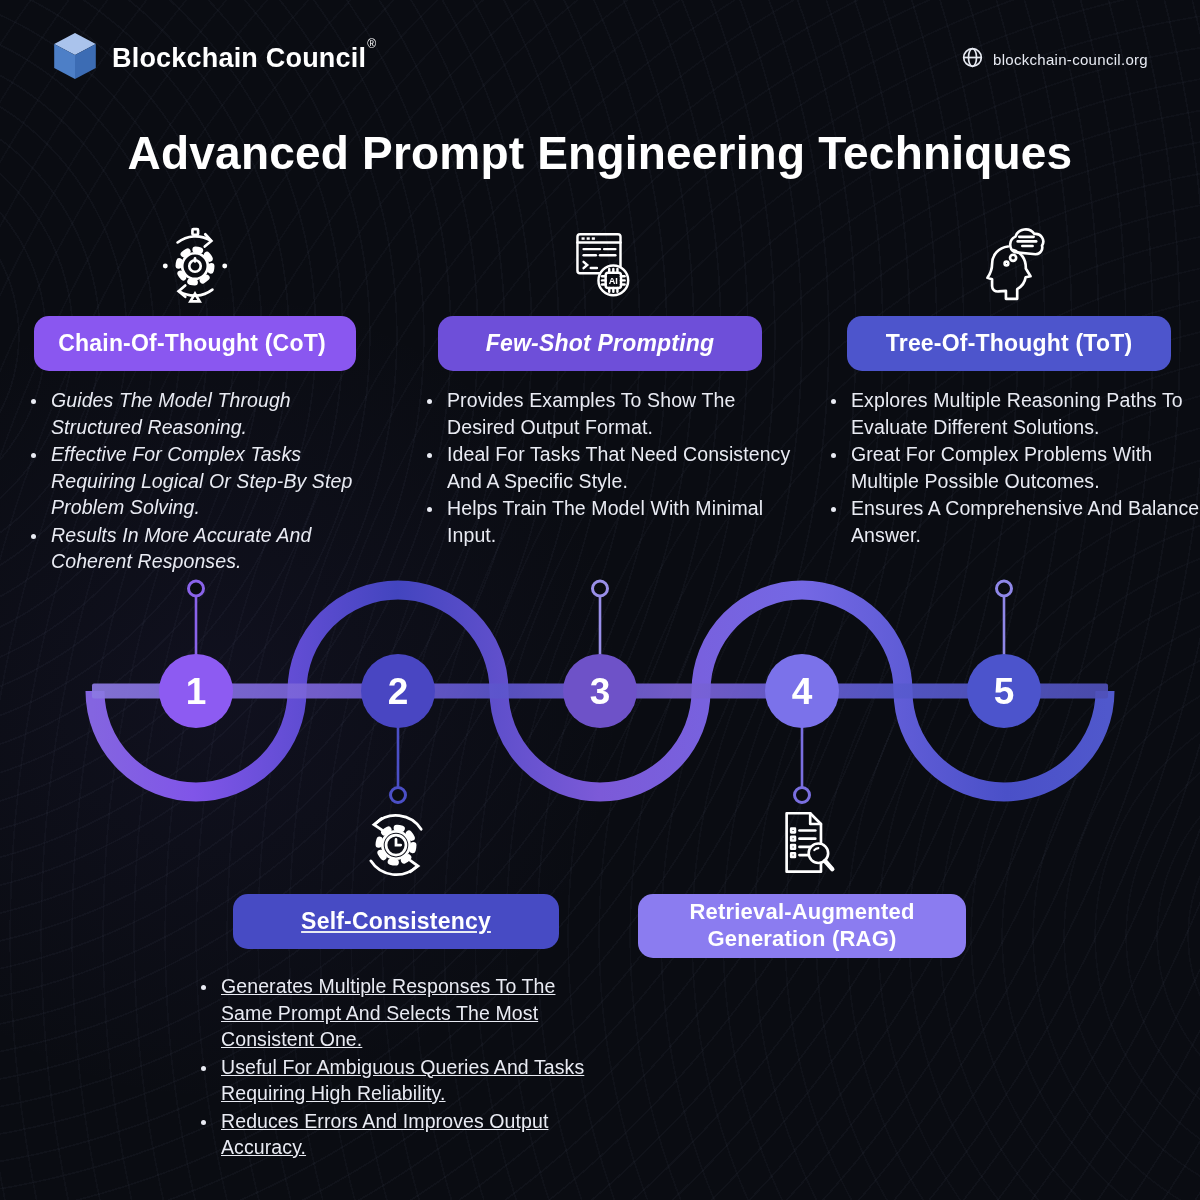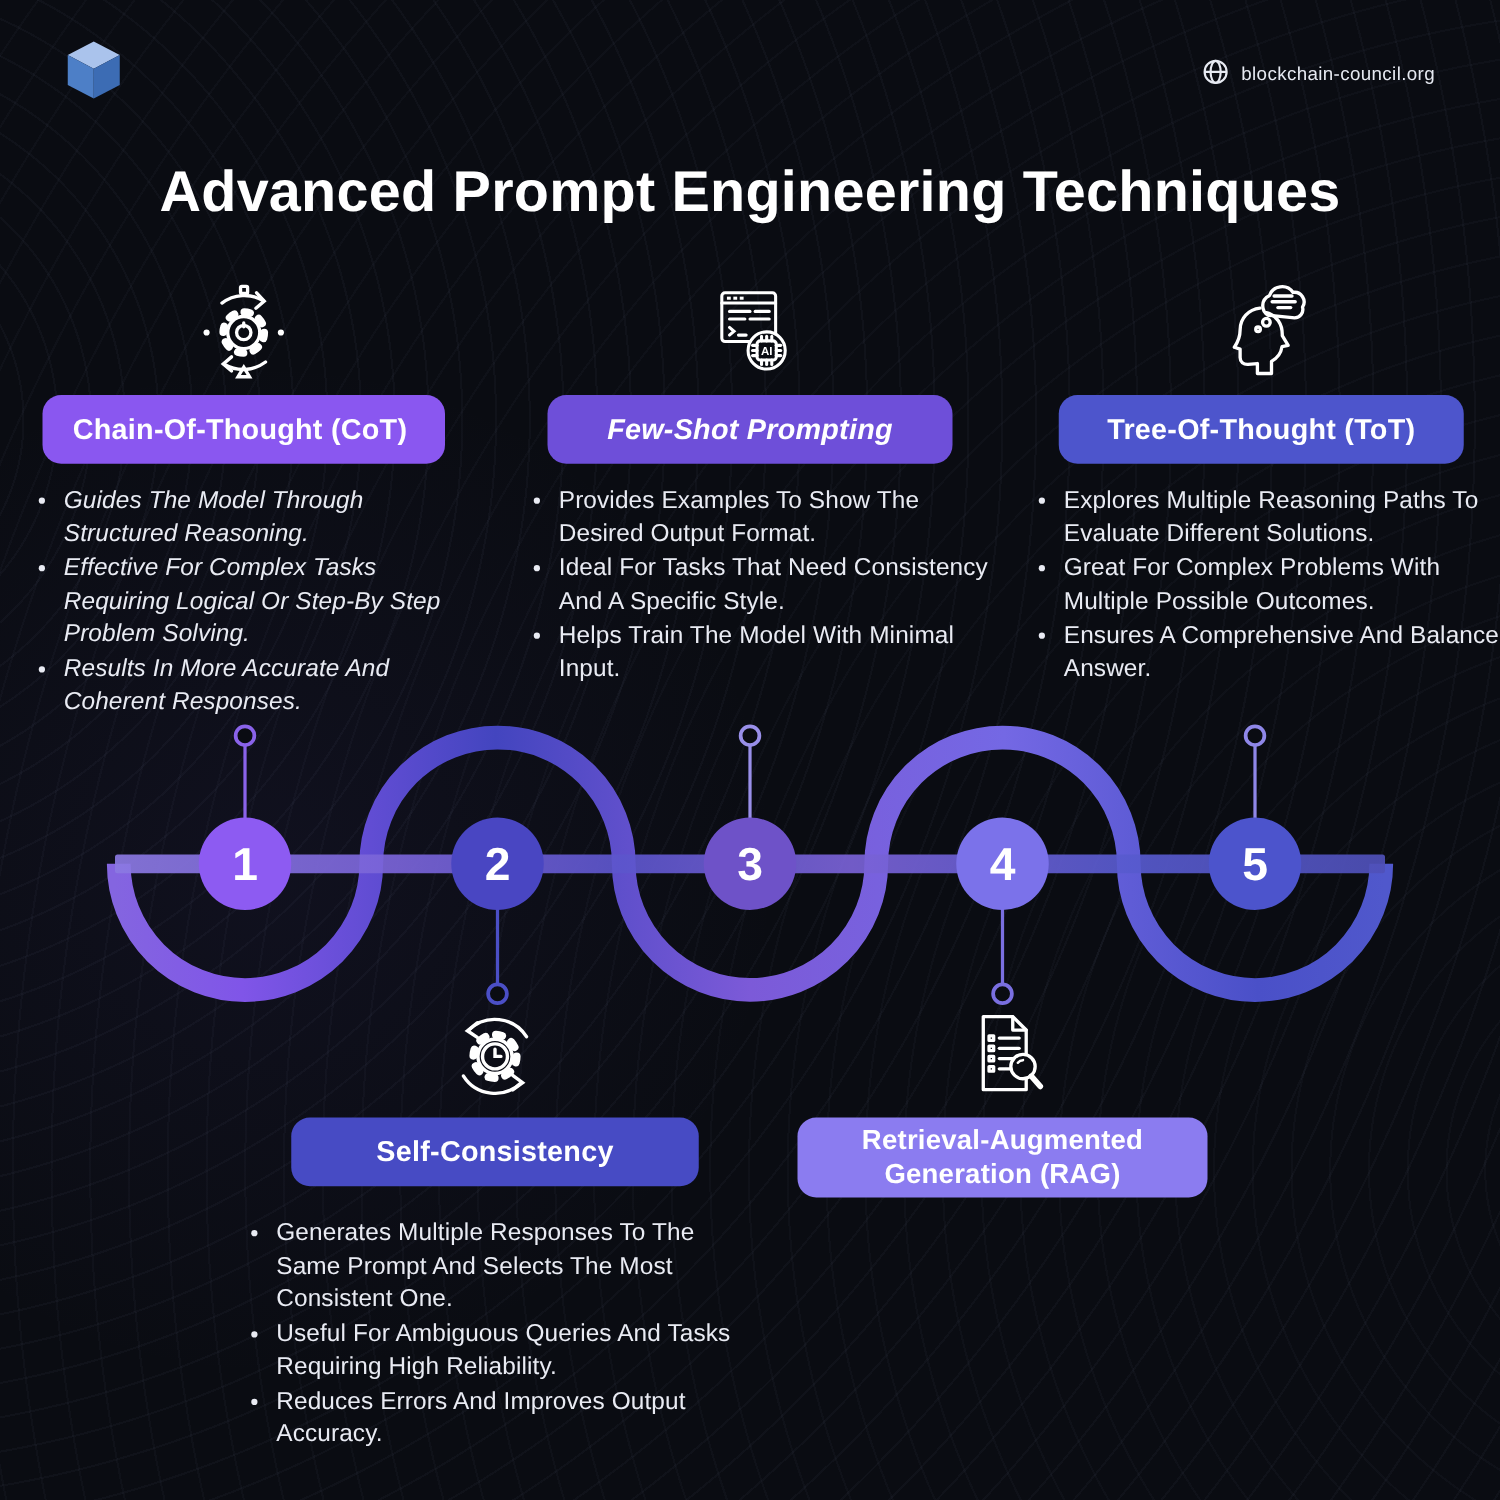--- a/index.html
+++ b/index.html
@@ -28,21 +28,21 @@
   
   .title{position:absolute;top:126px;left:0;width:1200px;text-align:center;
          font-size:46px;font-weight:bold;color:#fff;letter-spacing:.2px;margin:0;}
   
   .col{position:absolute;display:flex;flex-direction:column;align-items:center;}
   .col-top{top:222px;}
   .col-bottom{top:800px;}
   #col-cot{left:24px;width:342px;}
   #col-few{left:418px;width:364px;}
   #col-tot{left:820px;width:378px;}
-  #col-self{left:180px;width:432px;}
+  #col-self{left:180px;width:432px;text-decoration:underline;}
   #col-rag{left:590px;width:424px;}
   .iconbox{height:86px;display:flex;align-items:center;justify-content:center;}
   .pill{
     margin-top:8px;border-radius:15px;color:#fff;font-weight:bold;font-size:23px;
     display:flex;align-items:center;justify-content:center;text-align:center;
     padding:0 16px;box-sizing:border-box;line-height:1.22;letter-spacing:.2px;
   }
   .pill-cot {background:#8a57f0;width:322px;height:55px;padding-left:10px;}
   .pill-few {background:#6e4fd9;width:324px;height:55px;font-style:italic;}
   .pill-tot {background:#4d55cc;width:324px;height:55px;}
@@ -76,20 +76,21 @@
 
   <div class="hdr">
     <div class="brand">
       <span>
         <svg width="50" height="52" viewBox="0 0 48 50">
           <polygon points="24,3 44,13.5 24,24 4,13.5" fill="#aac3ec"></polygon>
           <polygon points="4,13.5 24,24 24,47 4,36.5" fill="#4d7fc7"></polygon>
           <polygon points="24,24 44,13.5 44,36.5 24,47" fill="#3c6cb4"></polygon>
         </svg>
       </span>
+      <span class="brand-name"><span>Blockchain Council</span><sup>®</sup></span>
     </div>
     <div class="site">
       <span>
         <svg width="23" height="23" viewBox="0 0 24 24" fill="none" stroke="#e7eaf2" stroke-width="1.8">
           <circle cx="12" cy="12" r="9.2"></circle>
           <ellipse cx="12" cy="12" rx="4.2" ry="9.2"></ellipse>
           <line x1="2.8" y1="12" x2="21.2" y2="12"></line>
         </svg>
       </span>
       <span>blockchain-council.org</span>

